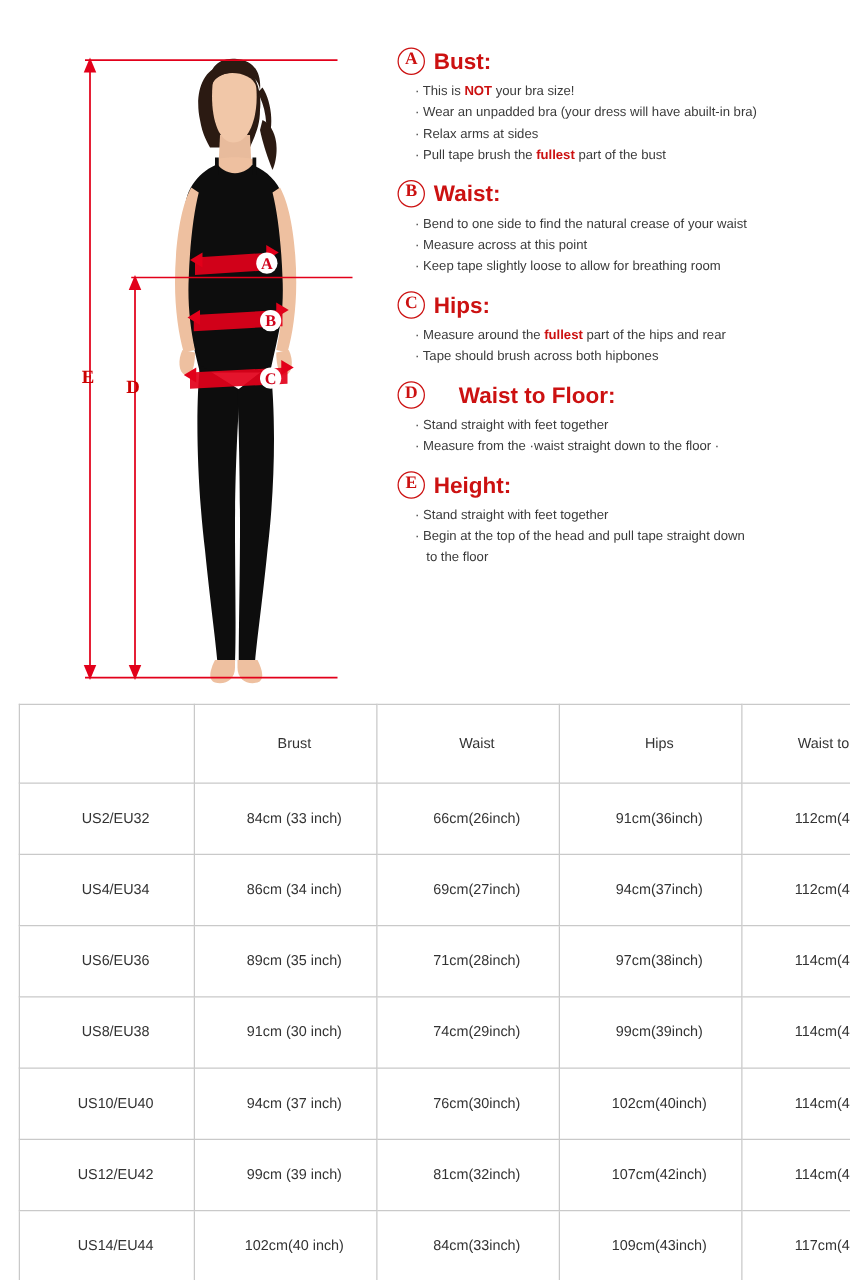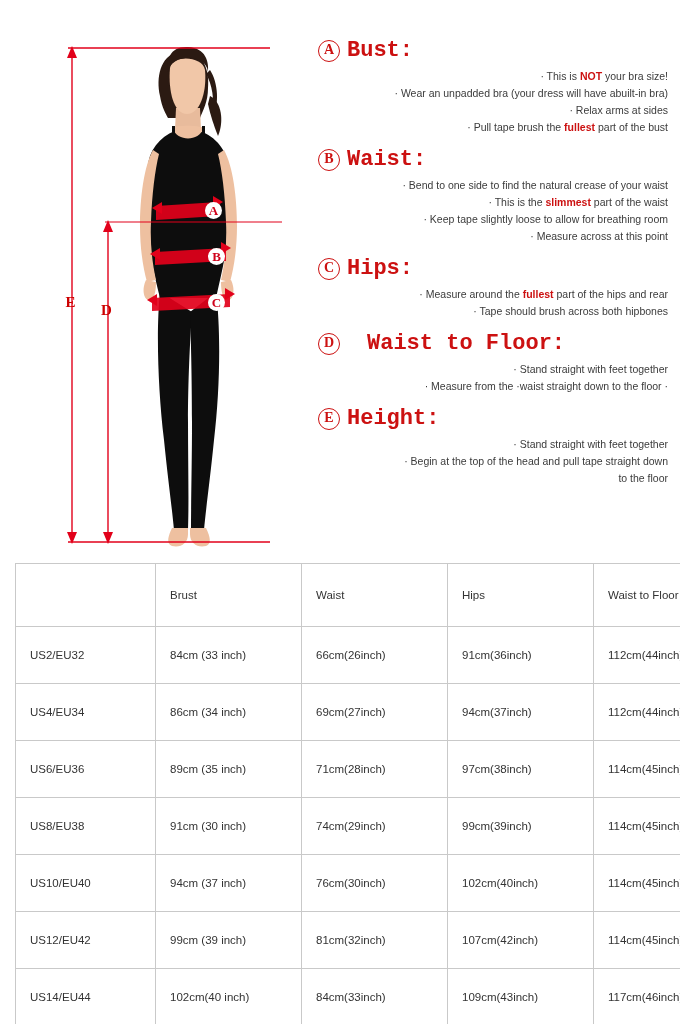--- a/index.html
+++ b/index.html
@@ -81,29 +81,28 @@
     font-family: "Liberation Serif", serif;
     font-size: 14px;
     font-weight: bold;
     line-height: 18px;
     text-align: center;
     margin-right: 7px;
     flex: none;
   }
   .sect-title {
     color: #cc1111;
-    font-family: Liberation Mono, monospace;
-    font-size: 22px;
+    font-family: Liberation Sans, sans-serif;
+    font-size: 18px;
     font-weight: bold;
   }
   .bullets {
     margin: 0;
     padding: 0 0 0 14px;
     list-style: none;
-    text-align: right;
   }
   .bullets li {
     font-size: 10.5px;
     color: #3b3b3b;
     line-height: 17px;
     white-space: nowrap;
   }
   .bullets li:before {
     content: "· ";
     color: #3b3b3b;
@@ -129,21 +128,21 @@
     width: 650px;
     table-layout: fixed;
   }
   table.size-table td, table.size-table th {
     border: 1px solid #c9c9c9;
     height: 56px;
     padding: 0 0 0 14px;
     font-size: 11.5px;
     font-weight: normal;
     color: #333;
-    text-align: left;
+    text-align: center;
     vertical-align: middle;
   }
   table.size-table th {
     height: 62px;
   }
   .col-size  { width: 125px; }
   .col-other { width: 131px; }
 </style>
 </head>
 <body>
@@ -241,23 +240,22 @@
       </ul>
     </div>
 
     <div class="sect">
       <div class="sect-head">
         <span class="badge">B</span>
         <span class="sect-title">Waist:</span>
       </div>
       <ul class="bullets">
         <li><span>Bend to one side to find the natural crease of your waist</span></li>
-        <li><span>This is the </span><b>slimmest</b><span> part of the waist</span></li>
+        <li><span>Measure across at this point</span></li>
         <li><span>Keep tape slightly loose to allow for breathing room</span></li>
-        <li><span>Measure across at this point</span></li>
       </ul>
     </div>
 
     <div class="sect">
       <div class="sect-head">
         <span class="badge">C</span>
         <span class="sect-title">Hips:</span>
       </div>
       <ul class="bullets">
         <li><span>Measure around the </span><b>fullest</b><span> part of the hips and rear</span></li>

